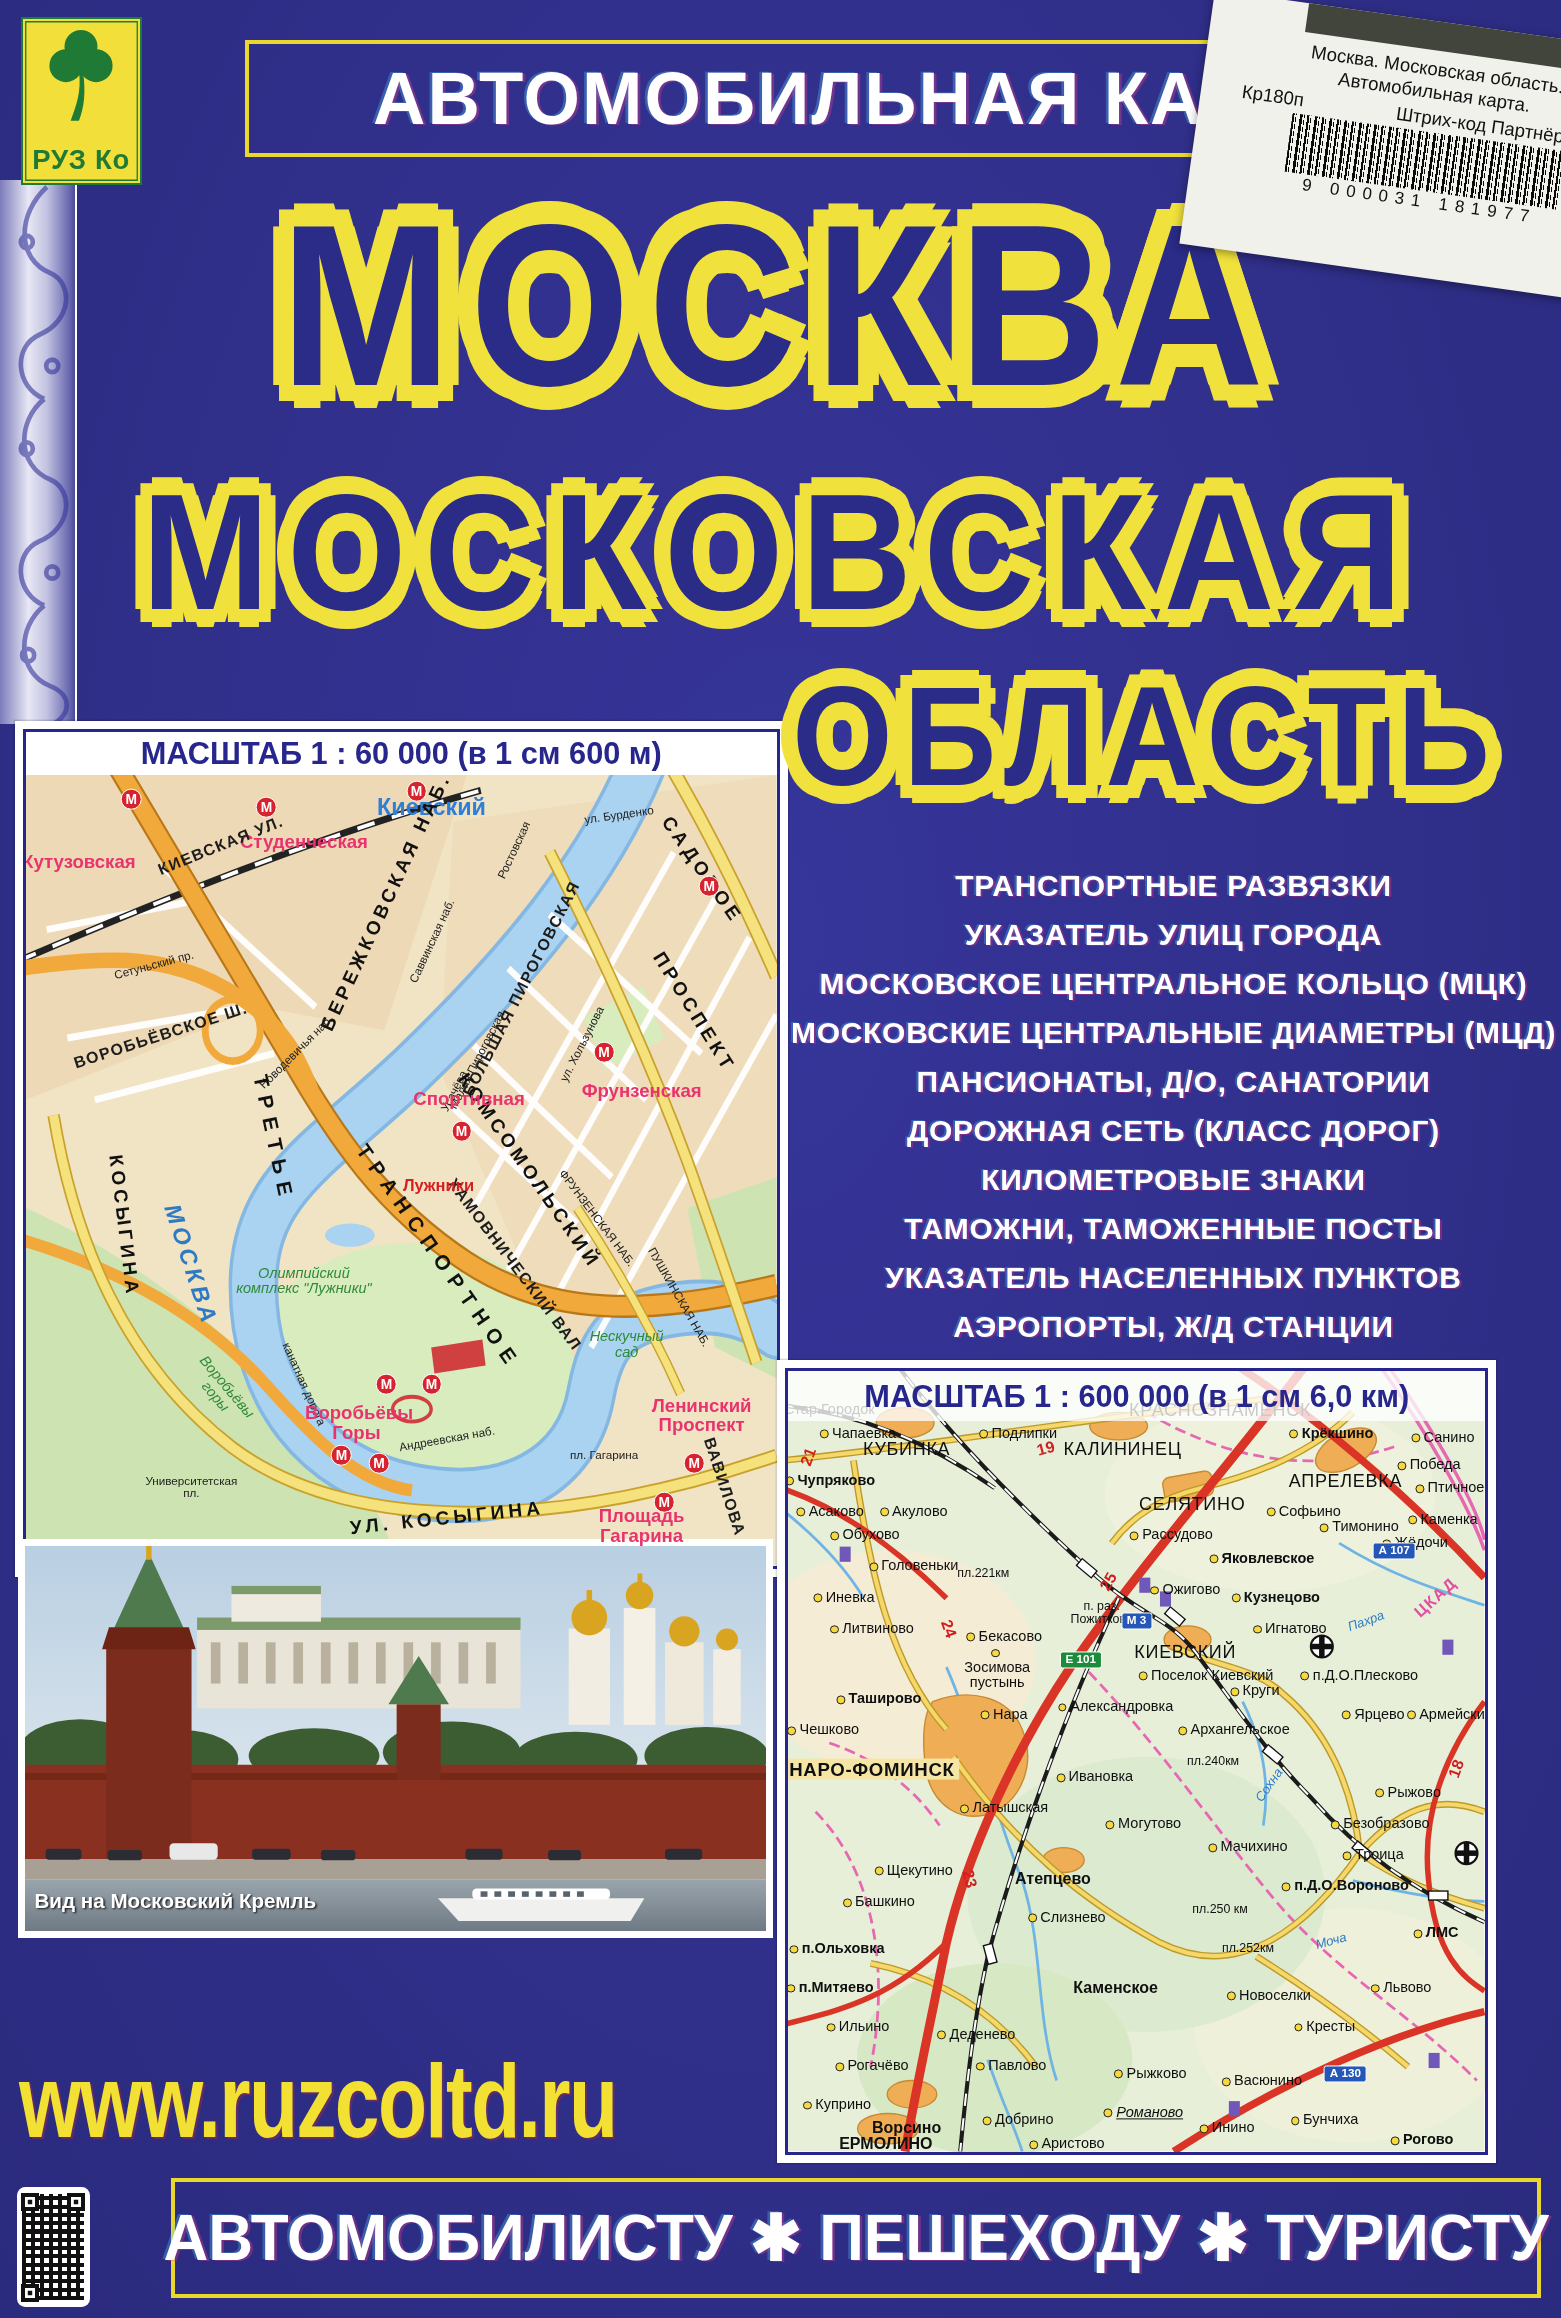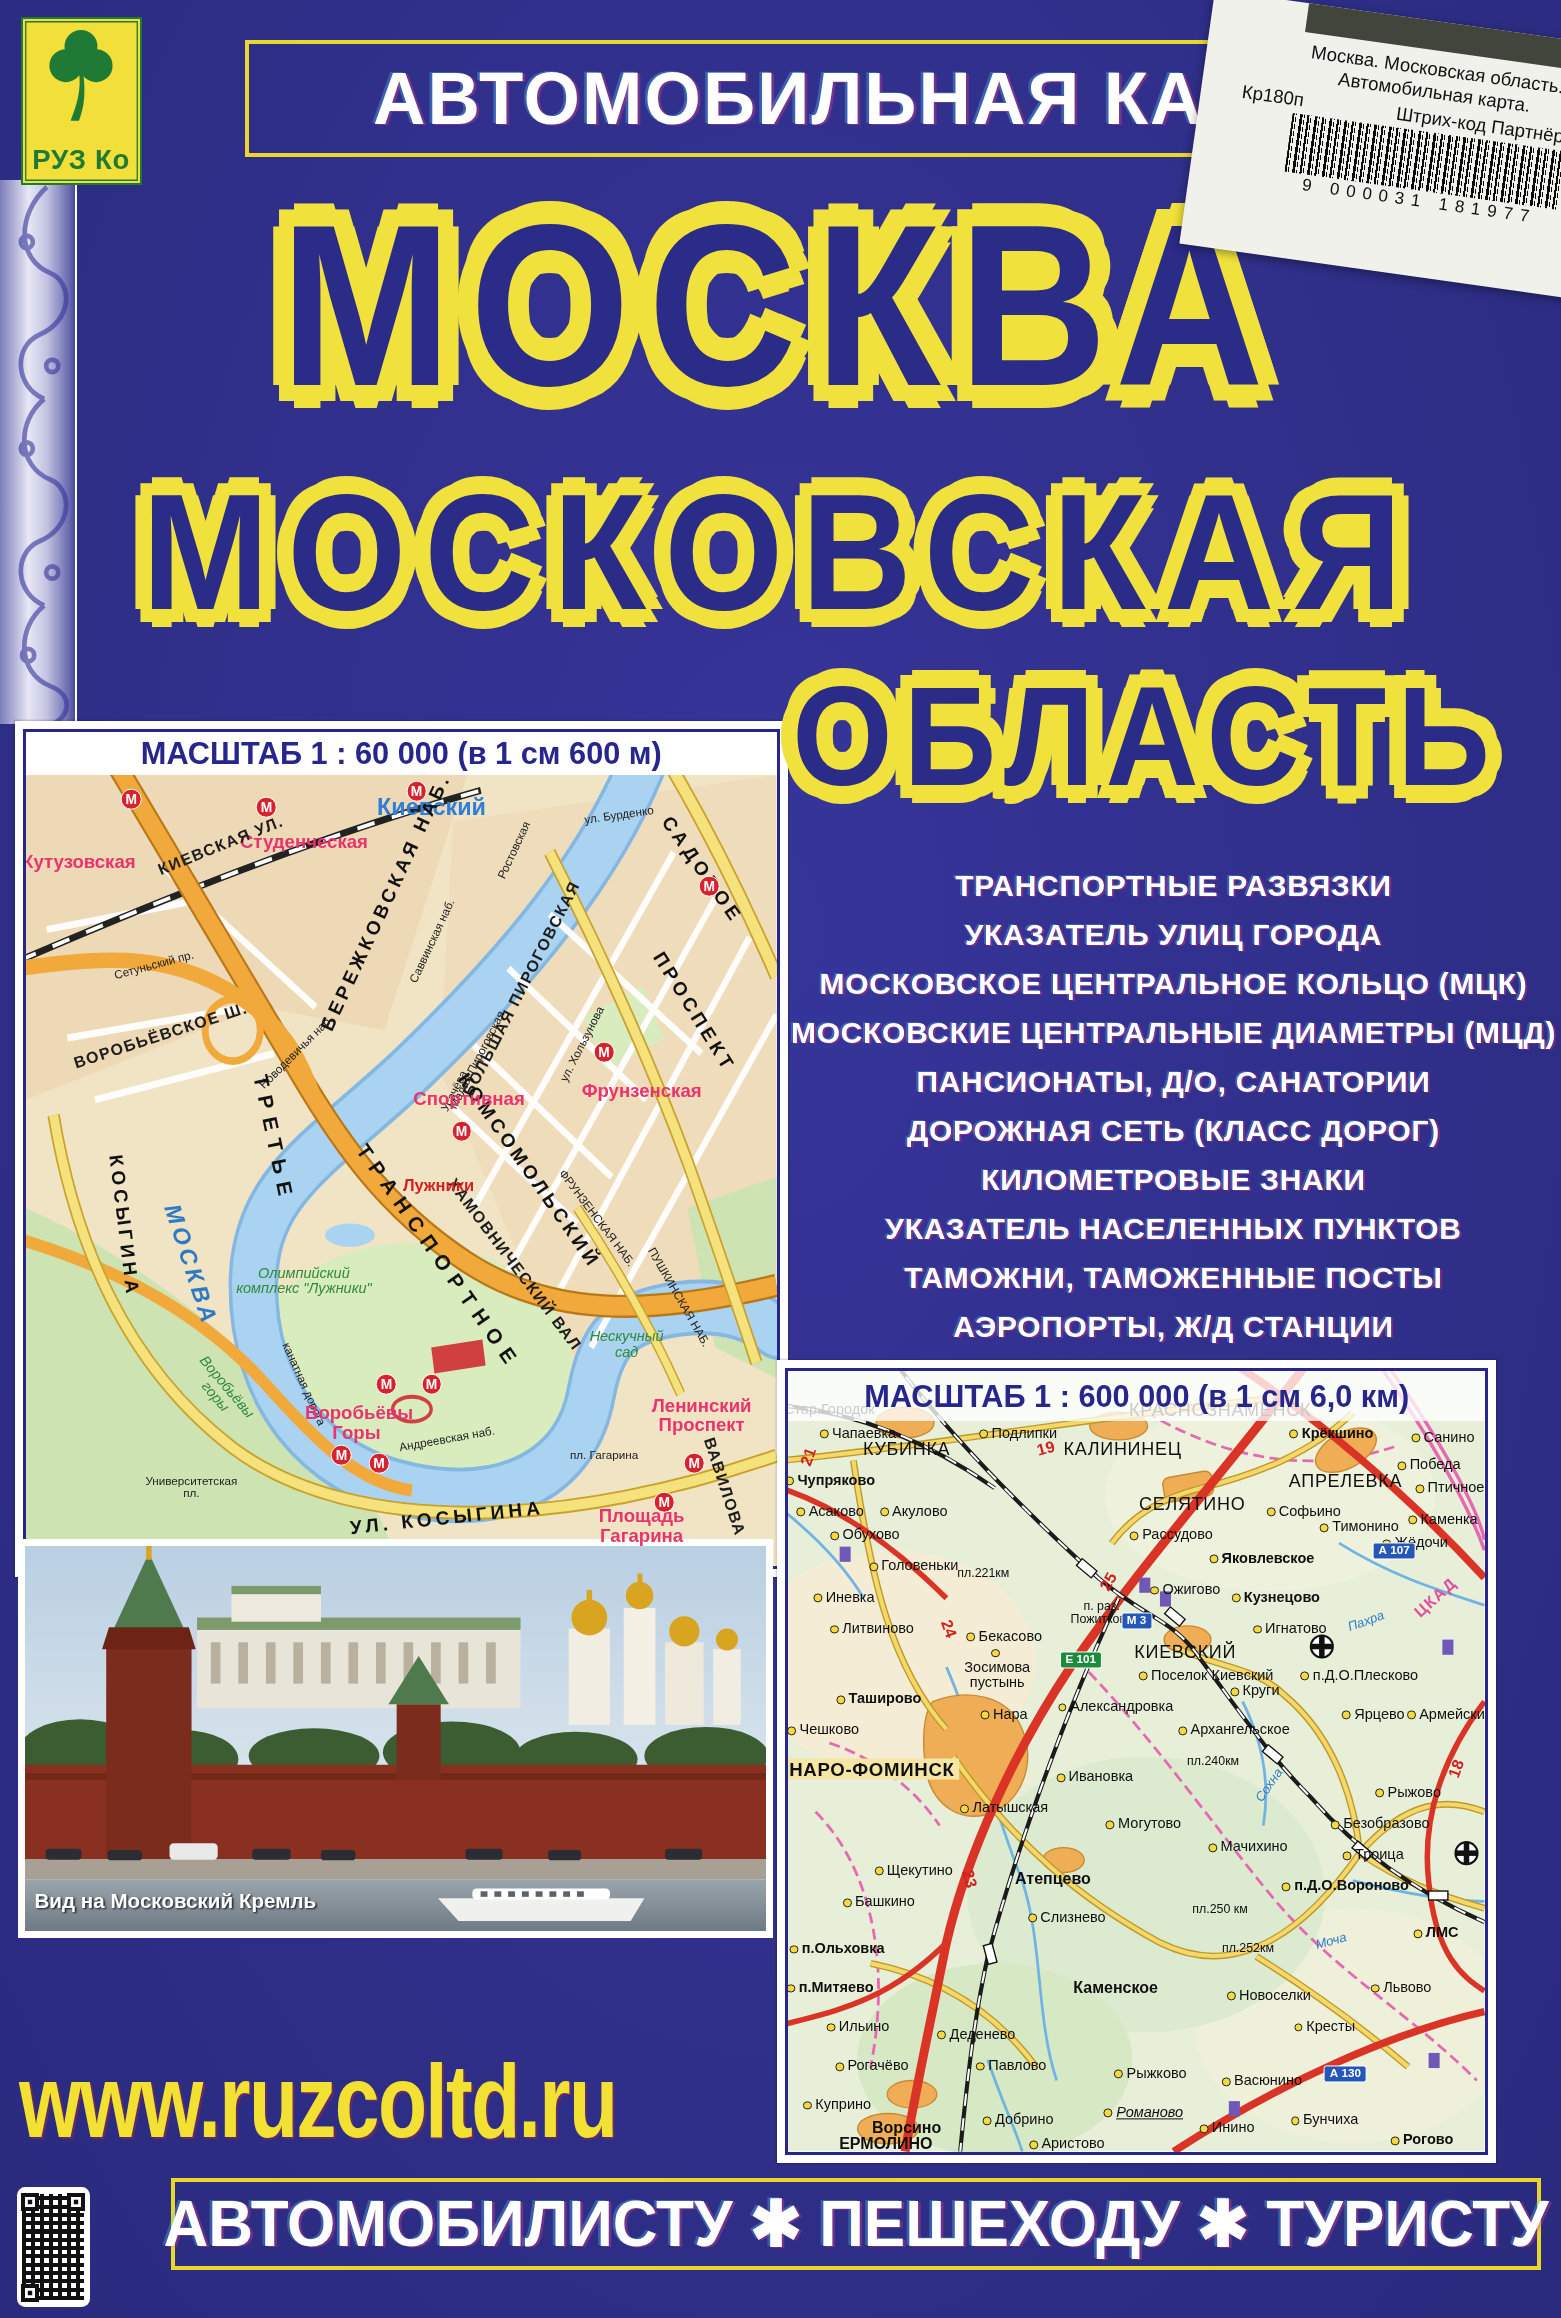--- a/index.html
+++ b/index.html
@@ -124,21 +124,21 @@
   .qr{position:absolute;left:16.5px;top:2187px;width:73px;height:120px;background:#fff;border-radius:8.3px;
       padding:6.9px 5.5px;}
   .qr-pattern{position:relative;width:100%;height:100%;
     background:
       repeating-linear-gradient(0deg,#111 0 4.1px,transparent 4.1px 8.3px),
       repeating-linear-gradient(90deg,#111 0 4.1px,#fff 4.1px 9px);}
   .qr-finder{position:absolute;width:18px;height:18px;background:#fff;border:4.1px solid #111;box-shadow:inset 0 0 0 2.8px #fff, inset 0 0 0 6.9px #111;}
   .qr-f1{top:-1.4px;left:-1.4px;} .qr-f2{top:-1.4px;right:-1.4px;} .qr-f3{bottom:-1.4px;left:-1.4px;}
 
   
-  .bottom-banner{position:absolute;left:171px;top:2178px;width:1370px;height:92px;
+  .bottom-banner{position:absolute;left:171px;top:2178px;width:1370px;height:120px;
     border:4.8px solid #e9d72e;display:flex;align-items:center;justify-content:center;}
   .bottom-banner-text{color:#fff;font-weight:bold;font-size:64px;white-space:nowrap;transform:scaleX(.97);
     text-shadow:2.8px 1.4px 0 rgba(235,60,140,.35), -2.8px -1.4px 0 rgba(80,210,255,.3);}
 </style>
 </head>
 <body>
 
 <div id="page">
 
   <div class="ornament">
@@ -310,22 +310,22 @@
 
   <div class="features">
 
   <div class="feature">ТРАНСПОРТНЫЕ РАЗВЯЗКИ</div>
       <div class="feature">УКАЗАТЕЛЬ УЛИЦ ГОРОДА</div>
       <div class="feature">МОСКОВСКОЕ ЦЕНТРАЛЬНОЕ КОЛЬЦО (МЦК)</div>
       <div class="feature">МОСКОВСКИЕ ЦЕНТРАЛЬНЫЕ ДИАМЕТРЫ (МЦД)</div>
       <div class="feature">ПАНСИОНАТЫ, Д/О, САНАТОРИИ</div>
       <div class="feature">ДОРОЖНАЯ СЕТЬ (КЛАСС ДОРОГ)</div>
       <div class="feature">КИЛОМЕТРОВЫЕ ЗНАКИ</div>
+      <div class="feature">ТАМОЖНИ, ТАМОЖЕННЫЕ ПОСТЫ</div>
       <div class="feature">УКАЗАТЕЛЬ НАСЕЛЕННЫХ ПУНКТОВ</div>
-      <div class="feature">ТАМОЖНИ, ТАМОЖЕННЫЕ ПОСТЫ</div>
       <div class="feature">АЭРОПОРТЫ, Ж/Д СТАНЦИИ</div>
     </div>
 
   <div class="map-box m2 map2" style="left:777px;top:1360px;width:719px;height:803px;">
     <div class="map-inner">
       <div class="map-canvas">
         <svg class="basemap" viewBox="0 0 1011 1133" preserveAspectRatio="none">
           <rect width="1011" height="1133" fill="#e7efd8"></rect>
           <ellipse cx="150" cy="420" rx="210" ry="160" fill="#f4ecd4"></ellipse>
           <ellipse cx="820" cy="950" rx="230" ry="170" fill="#eef0da"></ellipse>

